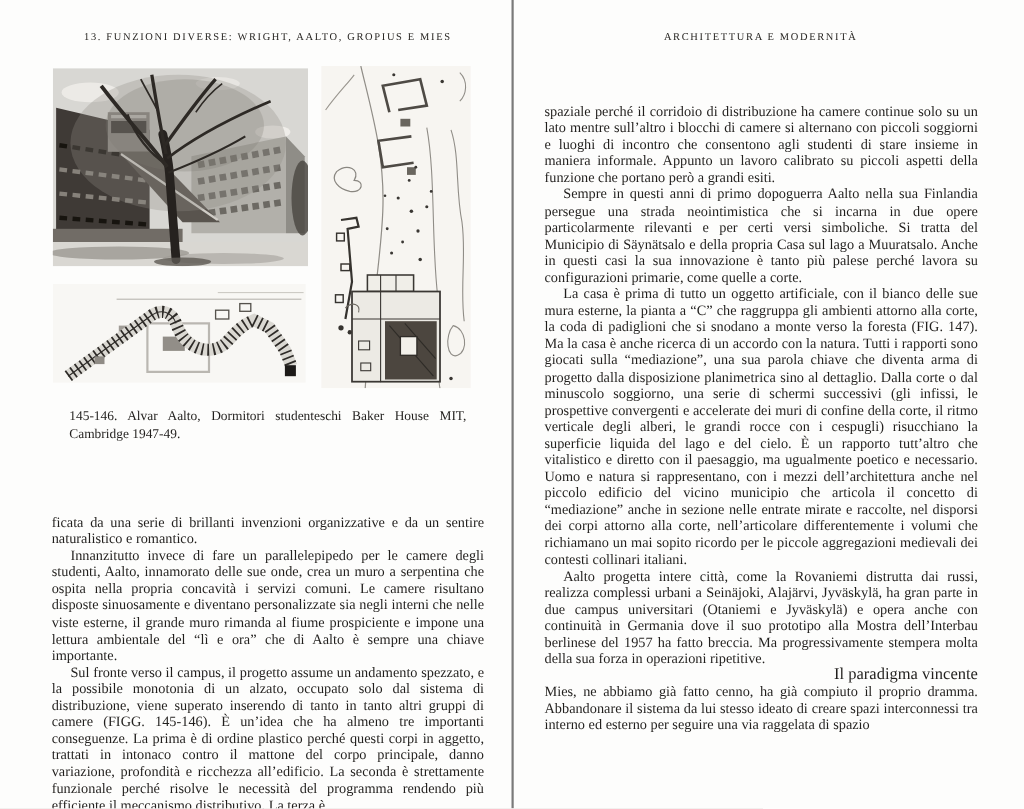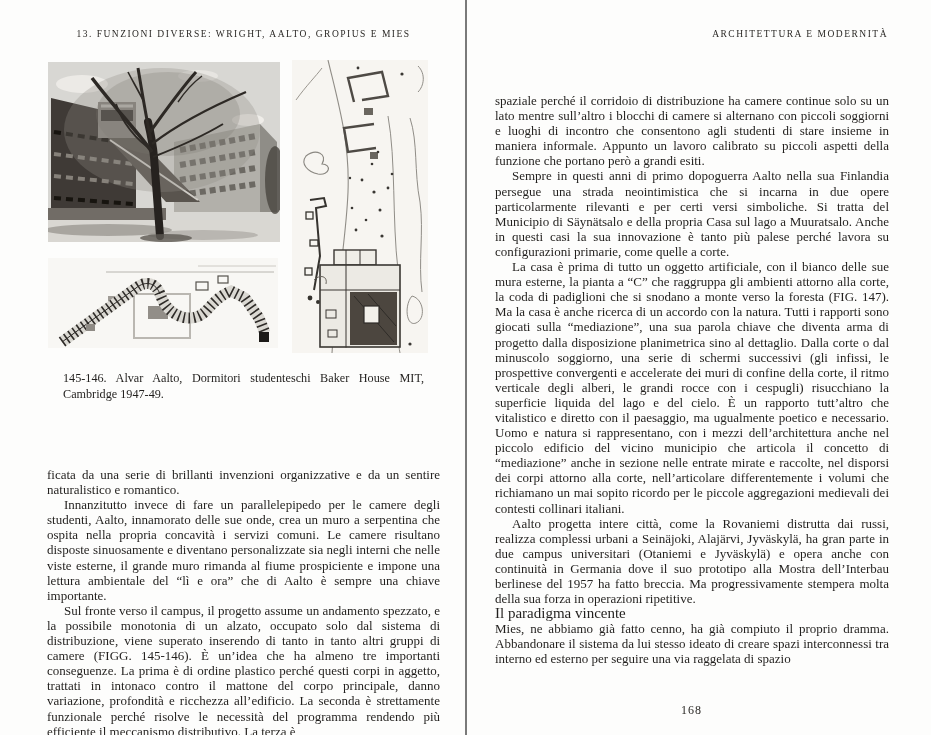--- a/index.html
+++ b/index.html
@@ -19,21 +19,21 @@
   .page.left{left:0;width:531px;}
   .page.right{left:467px;width:464px;}
 
   .running-head{
     position:absolute;top:29px;
     width:393px;text-align:center;
     font-size:9.5px;letter-spacing:1.5px;
     color:#2a2825;white-space:nowrap;
   }
   .page.left  .running-head{left:47px;}
-  .page.right .running-head{left:28px;text-align:right;}
+  .page.right .running-head{left:28px;}
 
   .figure{position:absolute;line-height:0;}
   .fig-photo{left:48px;top:62px;width:232px;height:180px;}
   .fig-siteplan{left:292px;top:60px;width:136px;height:293px;}
   .fig-plan{left:48px;top:258px;width:230px;height:90px;}
 
   .captions{
     position:absolute;left:47px;top:355px;width:393px;
     font-size:12.2px;line-height:15.5px;text-align:justify;
   }
@@ -42,21 +42,21 @@
   .body-text{
     position:absolute;width:393px;
     font-size:13px;line-height:15.1px;text-align:justify;margin-top:37px;
   }
   .page.left  .body-text{left:47px;top:430px;}
   .page.right .body-text{left:28px;top:56px;width:394px;}
   .body-text p{margin:0;}
   .body-text p.indent{text-indent:17px;}
 
   .section-heading{
-    text-align:left;
+    text-align:right;
     font-size:15px;
     margin:19px 0 15px 0;
     text-indent:0 !important;
   }
 
   .folio{
     position:absolute;top:703px;
     width:393px;text-align:center;
     font-size:12px;letter-spacing:1px;color:#2a2825;
   }
@@ -222,16 +222,15 @@
 
     <div class="body-text">
       <p class="noindent">spaziale perché il corridoio di distribuzione ha camere continue solo su un lato mentre sull’altro i blocchi di camere si alternano con piccoli soggiorni e luoghi di incontro che consentono agli studenti di stare insieme in maniera informale. Appunto un lavoro calibrato su piccoli aspetti della funzione che portano però a grandi esiti.</p>
       <p class="indent">Sempre in questi anni di primo dopoguerra Aalto nella sua Finlandia persegue una strada neointimistica che si incarna in due opere particolarmente rilevanti e per certi versi simboliche. Si tratta del Municipio di Säynätsalo e della propria Casa sul lago a Muuratsalo. Anche in questi casi la sua innovazione è tanto più palese perché lavora su configurazioni primarie, come quelle a corte.</p>
       <p class="indent">La casa è prima di tutto un oggetto artificiale, con il bianco delle sue mura esterne, la pianta a “C” che raggruppa gli ambienti attorno alla corte, la coda di padiglioni che si snodano a monte verso la foresta (FIG. 147). Ma la casa è anche ricerca di un accordo con la natura. Tutti i rapporti sono giocati sulla “mediazione”, una sua parola chiave che diventa arma di progetto dalla disposizione planimetrica sino al dettaglio. Dalla corte o dal minuscolo soggiorno, una serie di schermi successivi (gli infissi, le prospettive convergenti e accelerate dei muri di confine della corte, il ritmo verticale degli alberi, le grandi rocce con i cespugli) risucchiano la superficie liquida del lago e del cielo. È un rapporto tutt’altro che vitalistico e diretto con il paesaggio, ma ugualmente poetico e necessario. Uomo e natura si rappresentano, con i mezzi dell’architettura anche nel piccolo edificio del vicino municipio che articola il concetto di “mediazione” anche in sezione nelle entrate mirate e raccolte, nel disporsi dei corpi attorno alla corte, nell’articolare differentemente i volumi che richiamano un mai sopito ricordo per le piccole aggregazioni medievali dei contesti collinari italiani.</p>
       <p class="indent">Aalto progetta intere città, come la Rovaniemi distrutta dai russi, realizza complessi urbani a Seinäjoki, Alajärvi, Jyväskylä, ha gran parte in due campus universitari (Otaniemi e Jyväskylä) e opera anche con continuità in Germania dove il suo prototipo alla Mostra dell’Interbau berlinese del 1957 ha fatto breccia. Ma progressivamente stempera molta della sua forza in operazioni ripetitive.</p>
       <p class="section-heading">Il paradigma vincente</p>
       <p class="noindent">Mies, ne abbiamo già fatto cenno, ha già compiuto il proprio dramma. Abbandonare il sistema da lui stesso ideato di creare spazi interconnessi tra interno ed esterno per seguire una via raggelata di spazio</p>
     </div>
 
-    <div class="folio">168</div>
   </div>
 
 </div>
 
 </body></html>

